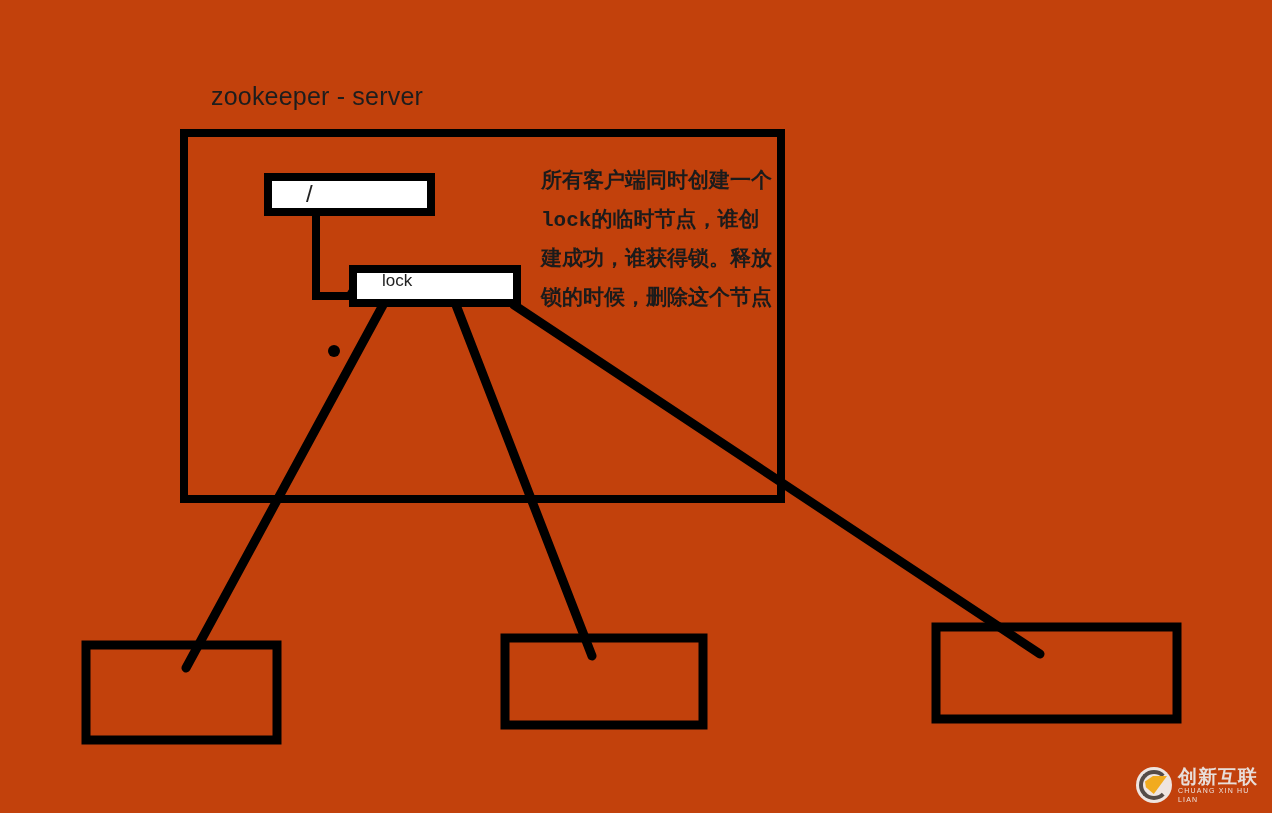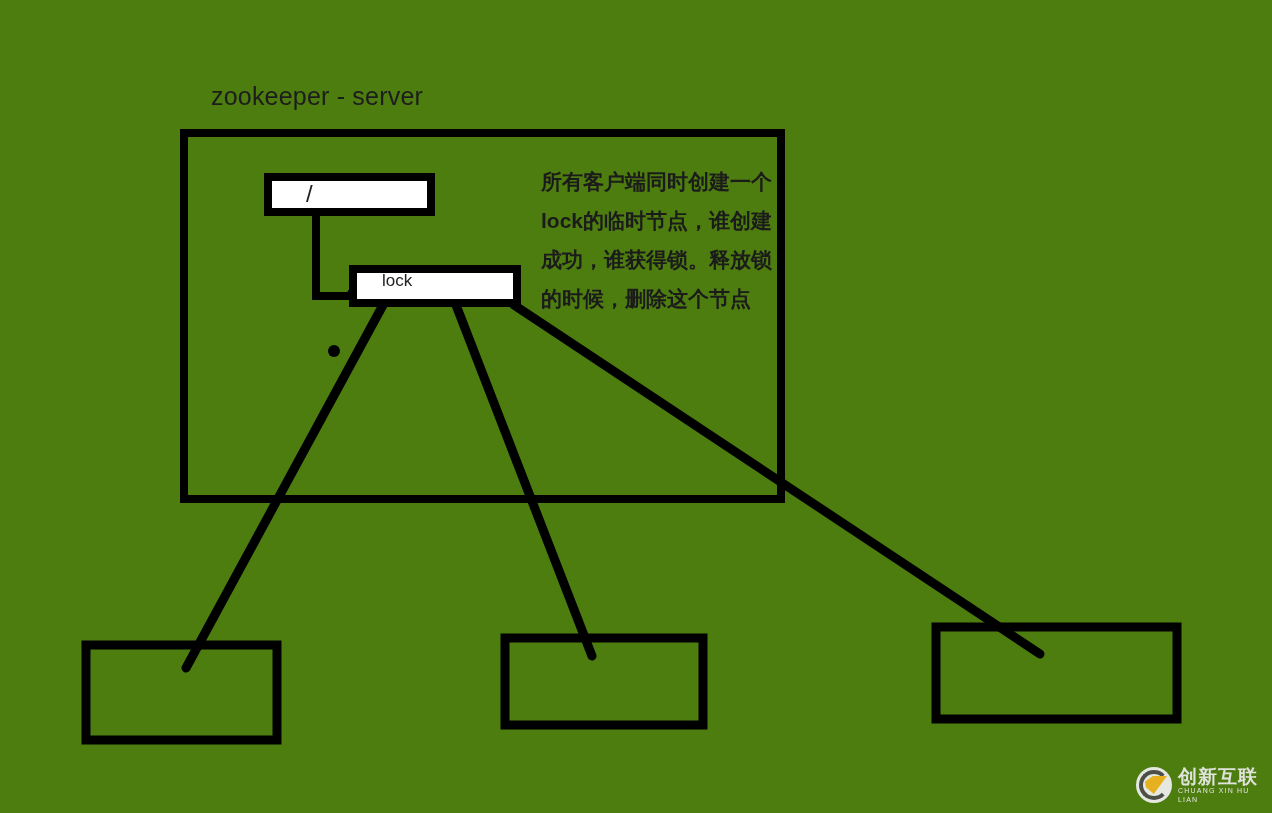--- a/index.html
+++ b/index.html
@@ -8,21 +8,21 @@
     padding: 0;
     background: #ffffff;
   }
   body {
     font-family: "Liberation Sans", "DejaVu Sans", sans-serif;
   }
   #canvas {
     position: relative;
     width: 1272px;
     height: 813px;
-    background: #4d7c0f;
+    background: #c2410c;
     overflow: hidden;
   }
   #vector-layer {
     position: absolute;
     left: 0;
     top: 0;
     width: 1272px;
     height: 813px;
   }
   .txt {
@@ -46,21 +46,21 @@
   #lock-node-label {
     left: 382px;
     top: 271px;
     font-size: 17px;
     color: #222222;
   }
   #note-text {
     left: 541px;
     top: 162px;
     width: 232px;
-    font-family: Liberation Sans, sans-serif;
+    font-family: Liberation Mono, monospace;
     font-size: 21px;
     line-height: 39px;
     color: #1b1b1b;
     font-weight: 600;
     white-space: normal;
     word-break: break-all;
   }
   
   #watermark {
     position: absolute;

